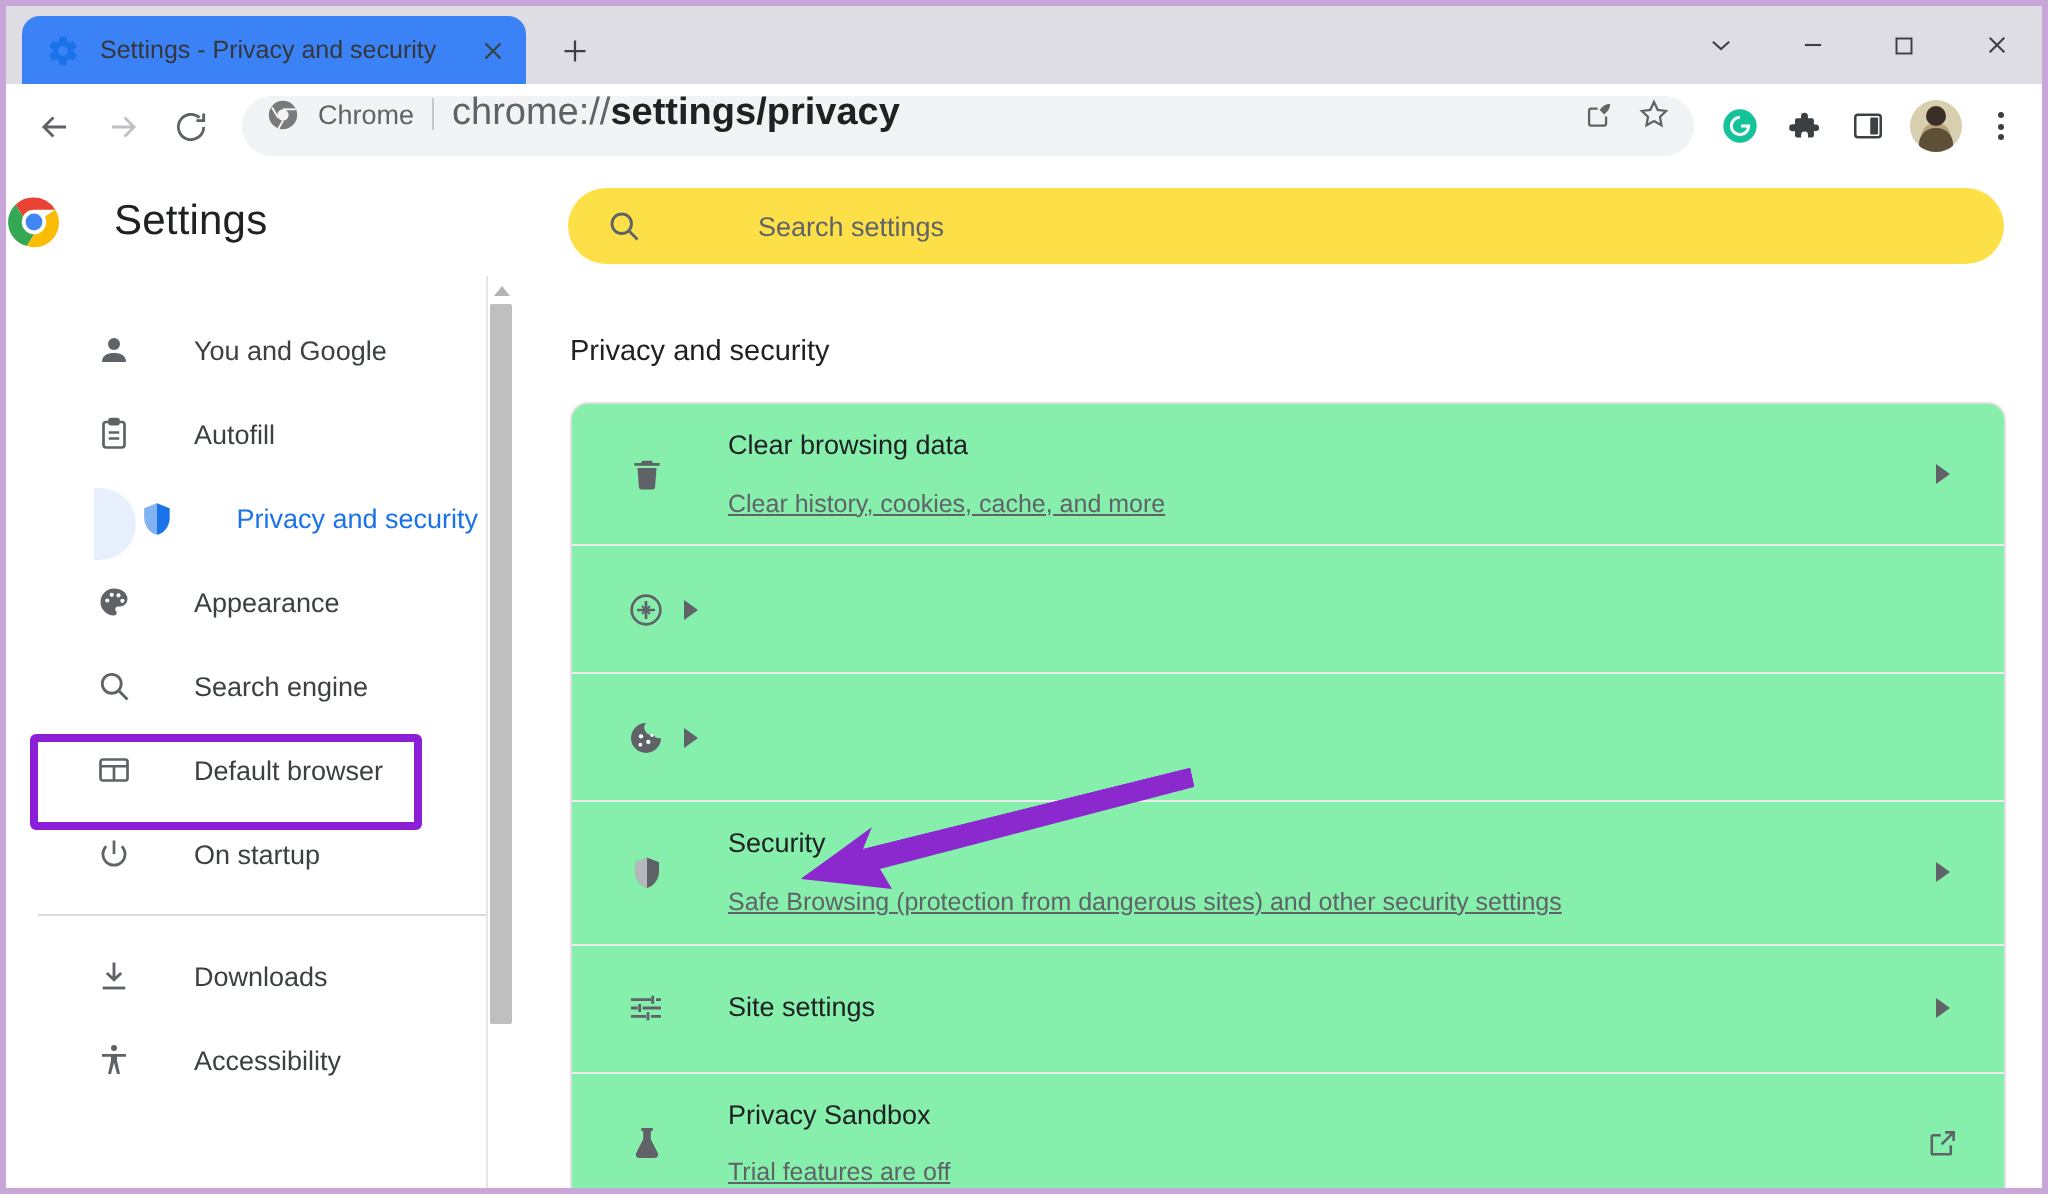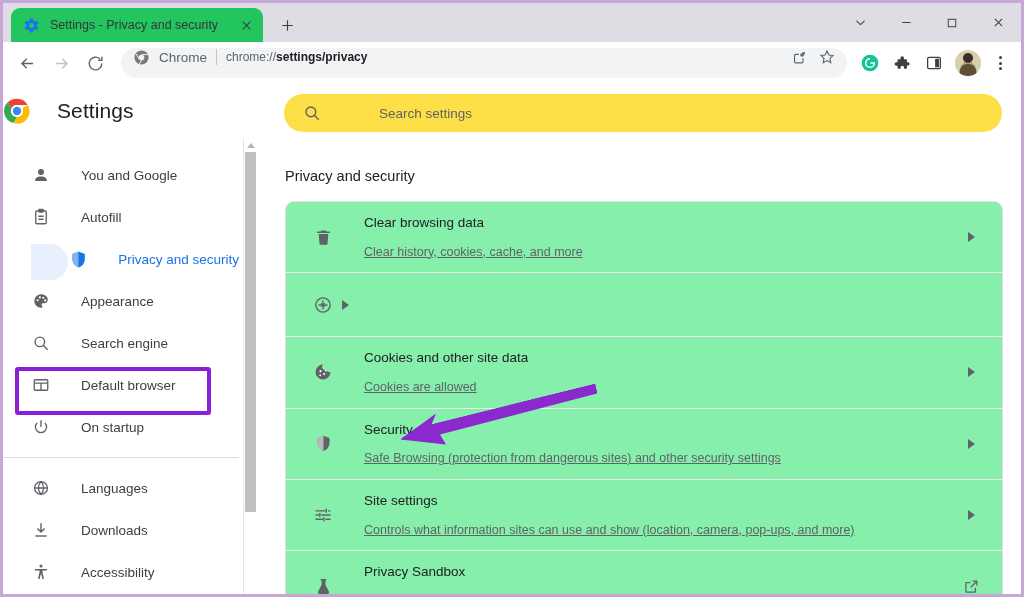--- a/index.html
+++ b/index.html
@@ -20,21 +20,21 @@
   
   .tabstrip {
     position: absolute; top: 0; left: 0; right: 0; height: 39px;
     background: #dedde3;
     display: flex; align-items: flex-end;
   }
   .tab {
     position: relative;
     margin-left: 8px;
     height: 34px; width: 252px;
-    background: #22c55e;
+    background: #3b82f6;
     border-radius: 9px 9px 0 0;
     display: flex; align-items: center;
     padding: 0 8px 0 12px;
     gap: 10px;
   }
   .tab-favicon { width: 17px; height: 17px; flex: 0 0 17px; position: relative; }
   .tab-title {
     flex: 1 1 auto;
     font-size: 12.5px; color: #35363a;
     white-space: nowrap; overflow: hidden; text-overflow: ellipsis;
@@ -79,21 +79,21 @@
     display: flex; align-items: center;
     padding: 0 6px 12px 12px;
     position: relative;
   }
   .omni-chrome-icon { width: 17px; height: 17px; flex: 0 0 17px; margin-right: 9px; }
   .omni-label { font-size: 13.5px; color: #5f6368; }
   .omni-sep {
     width: 1px; height: 16px; background: #c4c7c5;
     margin: 0 9px;
   }
-  .omni-url { font-size: 12px; color: #5f6368; white-space: nowrap; text-align: center; }
+  .omni-url { font-size: 19px; color: #5f6368; white-space: nowrap; text-align: center; }
   .omni-url b { color: #202124; font-weight: 700; }
   .omni-right { margin-left: auto; display: flex; align-items: center; }
   .omni-icon { width: 28px; height: 28px; display: flex; align-items: center; justify-content: center; color: #5f6368; }
   .tb-icon { width: 30px; height: 30px; flex: 0 0 30px; display: flex; align-items: center; justify-content: center; color: #3c4043; }
   .avatar {
     width: 26px; height: 26px; flex: 0 0 26px; border-radius: 50%;
     margin: 0 4px;
     background: radial-gradient(circle at 50% 72%, #b8a078 0 32%, #d8cfae 33% 100%);
     position: relative; overflow: hidden;
   }
@@ -140,20 +140,21 @@
   .content-area {
     position: absolute; top: 135px; left: 0; right: 0; bottom: 0;
     background: #ffffff;
   }
 
   
   .sidebar {
     position: absolute; left: 0; top: 0; width: 236px; bottom: 0;
     background: #ffffff;
     padding-top: 16px;
+    padding-left: 16px;
   }
   .side-item {
     position: relative;
     height: 42px;
     display: flex; align-items: center;
     padding-left: 28px;
     color: #3c4043;
     font-size: 13.5px;
   }
   .side-item .si-icon {
@@ -474,29 +475,20 @@
           <svg viewBox="0 0 24 24" width="18" height="18" fill="none" stroke="#5f6368" stroke-width="1.8">
             <path d="M12 3v9"></path>
             <path d="M6.8 6.8a7.4 7.4 0 1 0 10.4 0"></path>
           </svg>
         </span>
         <span class="si-label">On startup</span>
       </div>
 
       <div class="side-divider"></div>
 
-      <div class="side-item">
-        <span class="si-icon">
-          <svg viewBox="0 0 24 24" width="18" height="18" fill="none" stroke="#5f6368" stroke-width="1.7">
-            <circle cx="12" cy="12" r="8.6"></circle>
-            <path d="M3.4 12h17.2M12 3.4c4.5 4.8 4.5 12.4 0 17.2M12 3.4c-4.5 4.8-4.5 12.4 0 17.2"></path>
-          </svg>
-        </span>
-        <span class="si-label">Languages</span>
-      </div>
 
       <div class="side-item">
         <span class="si-icon">
           <svg viewBox="0 0 24 24" width="18" height="18" fill="none" stroke="#5f6368" stroke-width="1.9">
             <path d="M12 3v11M7.2 10l4.8 4.6L16.8 10"></path>
             <path d="M4.5 20h15"></path>
           </svg>
         </span>
         <span class="si-label">Downloads</span>
       </div>
@@ -559,24 +551,20 @@
         <div class="row">
           <span class="row-icon">
             <svg viewBox="0 0 24 24" width="20" height="20" fill="#5f6368">
               <path d="M12 3a9 9 0 1 0 9 9 4 4 0 0 1-4.6-2.1A4.3 4.3 0 0 1 12 3z"></path>
               <circle cx="9" cy="11" r="1.3" fill="#ffffff"></circle>
               <circle cx="13.4" cy="14.4" r="1.3" fill="#ffffff"></circle>
               <circle cx="8.6" cy="16" r="1.1" fill="#ffffff"></circle>
               <circle cx="15.6" cy="10.4" r="1" fill="#ffffff"></circle>
             </svg>
           </span>
-          <span class="row-text">
-            <span class="row-title">Cookies and other site data</span>
-            <span class="row-sub" style="display:block">Cookies are allowed</span>
-          </span>
           <span class="row-chev">
               <i class="chev-tri" style="display:block"></i>
             </span>
         </div>
 
         <div class="row">
           <span class="row-icon">
             <svg viewBox="0 0 24 24" width="19" height="19">
               <path fill="#5f6368" d="M12 2.2l7.6 3v5.9c0 4.8-3.2 9.2-7.6 10.4-4.4-1.2-7.6-5.6-7.6-10.4V5.2z"></path>
               <path fill="#ffffff" d="M12 2.2v19.3c-4.4-1.2-7.6-5.6-7.6-10.4V5.2z" opacity=".55"></path>
@@ -593,21 +581,20 @@
 
         <div class="row">
           <span class="row-icon">
             <svg viewBox="0 0 24 24" width="20" height="20" stroke="#5f6368" stroke-width="1.7" fill="none">
               <path d="M3 7h12M18 7h3M3 12h4M10 12h11M3 17h9M15 17h6"></path>
               <path d="M16 4.6v4.8M8.2 9.6v4.8M13.2 14.6v4.8" stroke-width="1.7"></path>
             </svg>
           </span>
           <span class="row-text">
             <span class="row-title">Site settings</span>
-            <span class="row-sub" style="display:block">Controls what information sites can use and show (location, camera, pop-ups, and more)</span>
           </span>
           <span class="row-chev">
               <i class="chev-tri" style="display:block"></i>
             </span>
         </div>
 
         <div class="row">
           <span class="row-icon">
             <svg viewBox="0 0 24 24" width="19" height="19" fill="#5f6368">
               <path d="M8.4 2.6h7.2v1.8h-1.2v5.3l4.4 8.6c.7 1.4-.2 3.1-1.8 3.1H7c-1.6 0-2.5-1.7-1.8-3.1l4.4-8.6V4.4H8.4z"></path>

